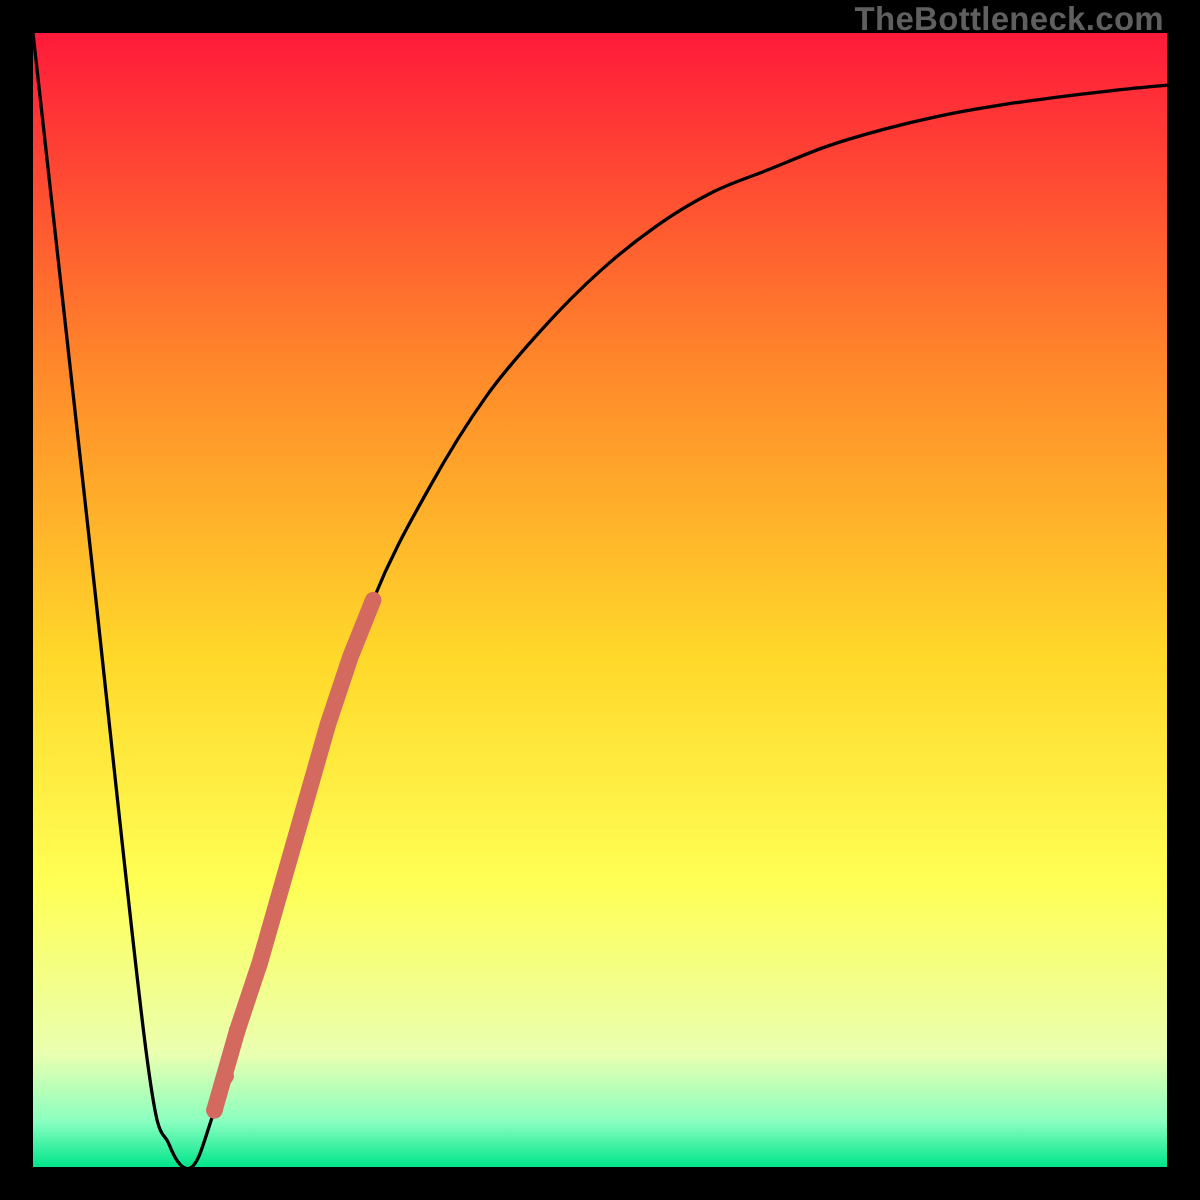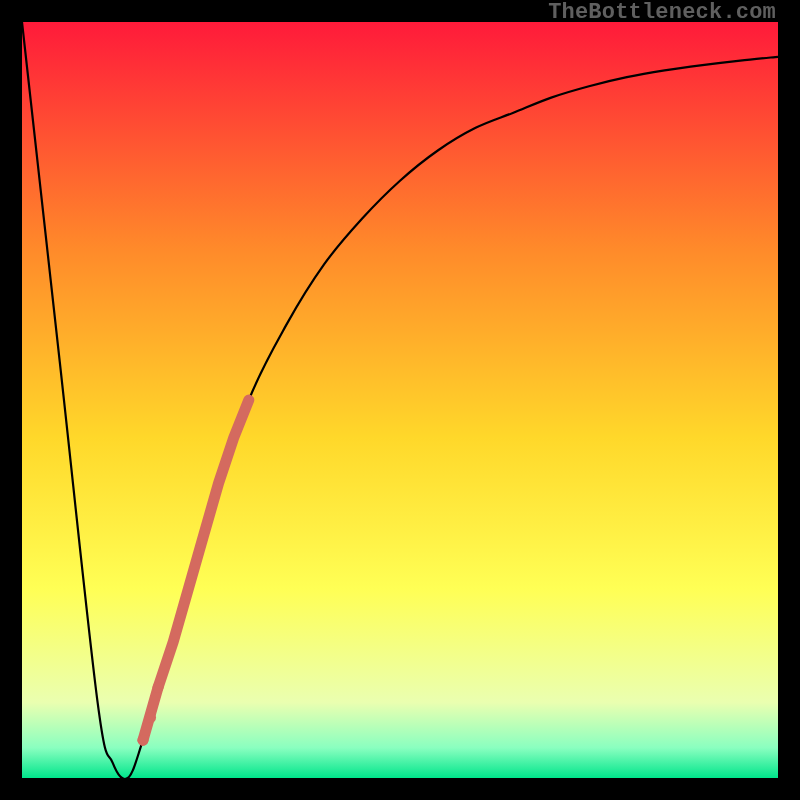--- a/index.html
+++ b/index.html
@@ -28,21 +28,21 @@
     inset: 0;
   }
   svg.curve {
     position: absolute;
     inset: 0;
   }
   .watermark {
     position: absolute;
     top: 0;
     right: 24px;
-    font-family: Liberation Mono, monospace;
+    font-family: Liberation Sans, sans-serif;
     font-size: 22px;
     font-weight: 600;
     color: #5f5f5f;
     letter-spacing: 0.2px;
     user-select: none;
   }
 </style>
 </head>
 <body>
 

